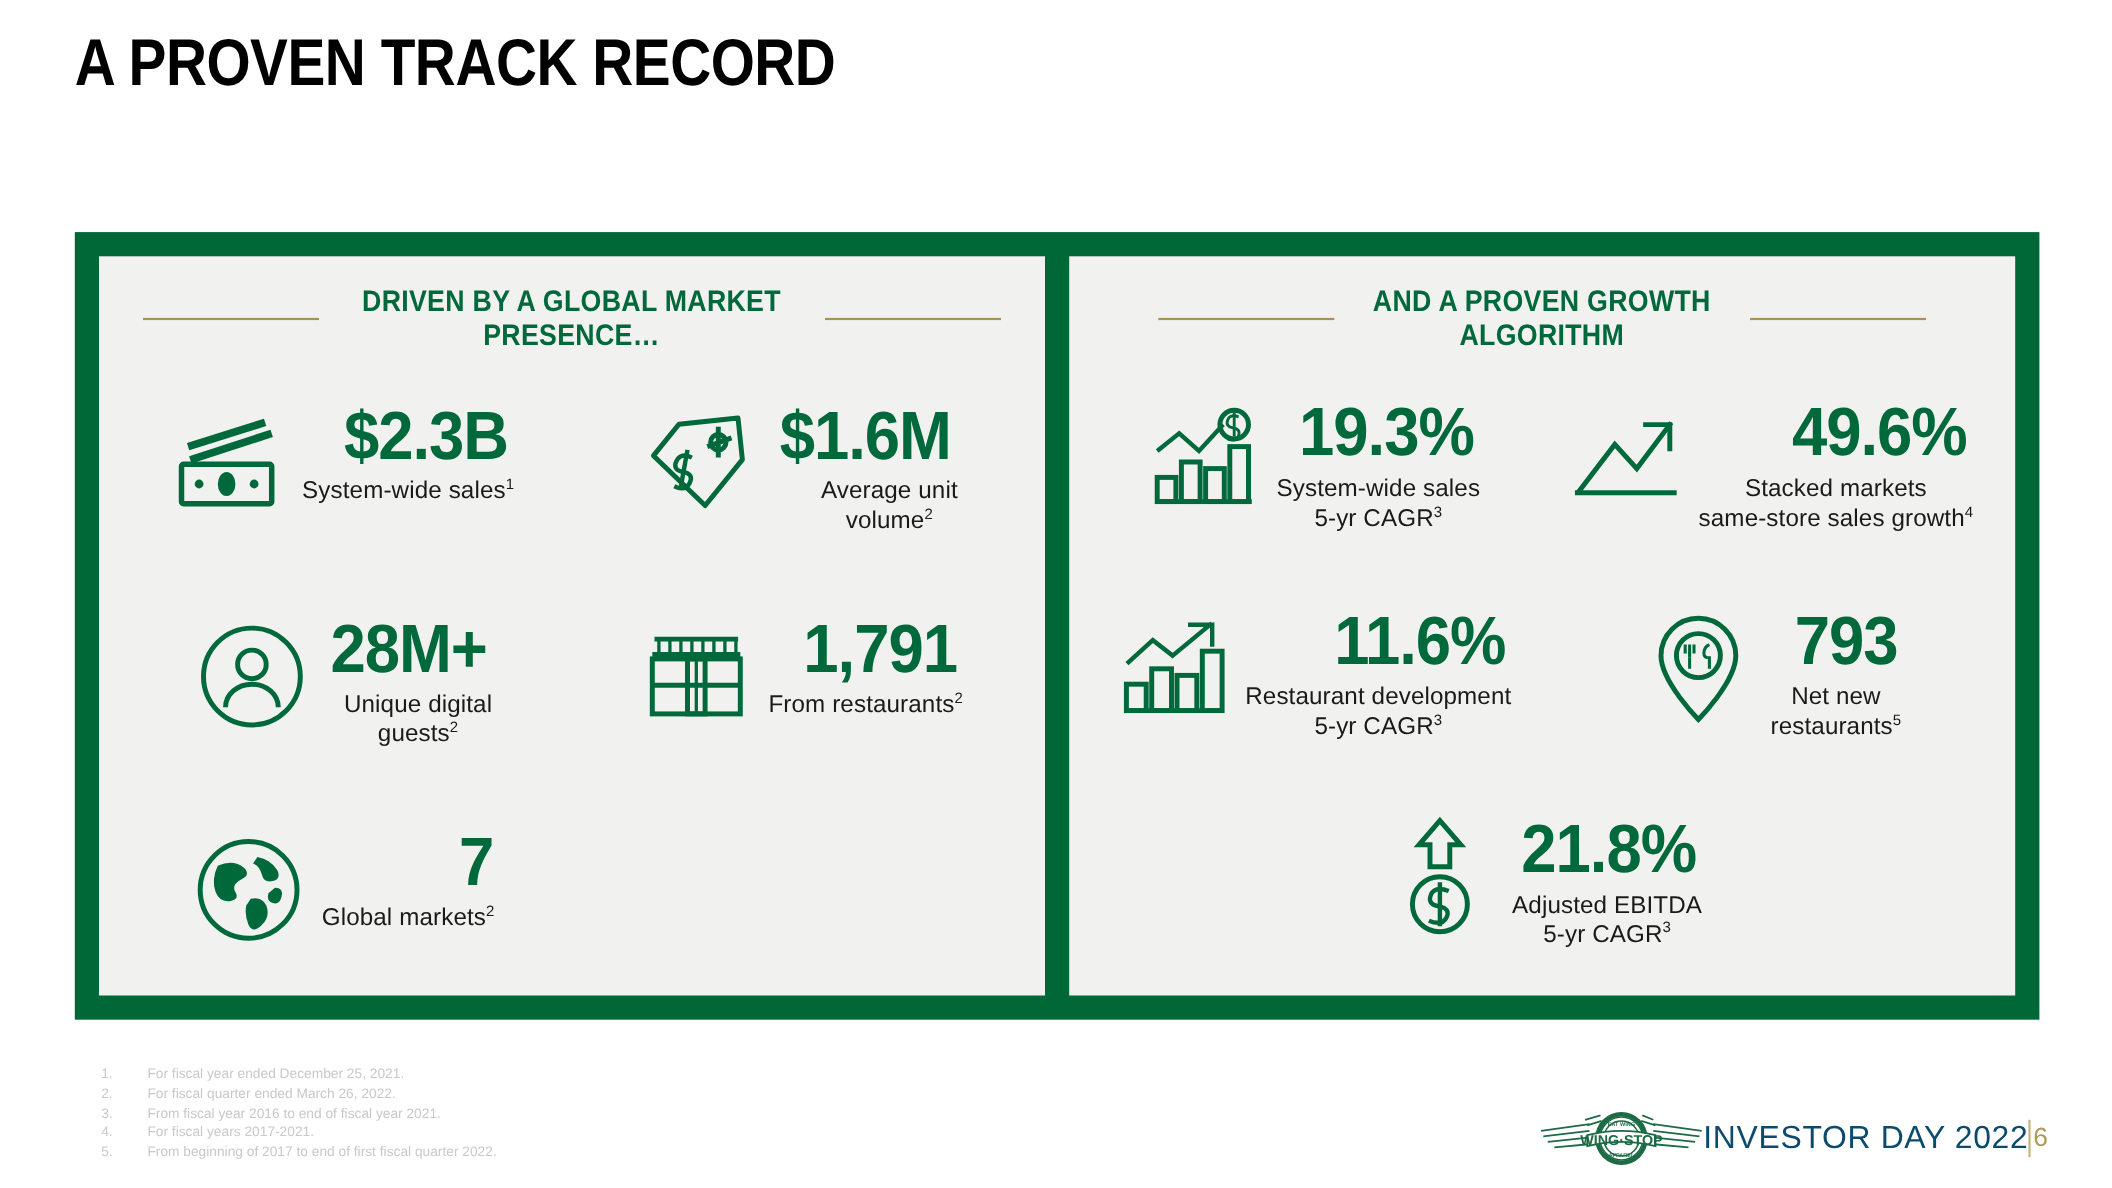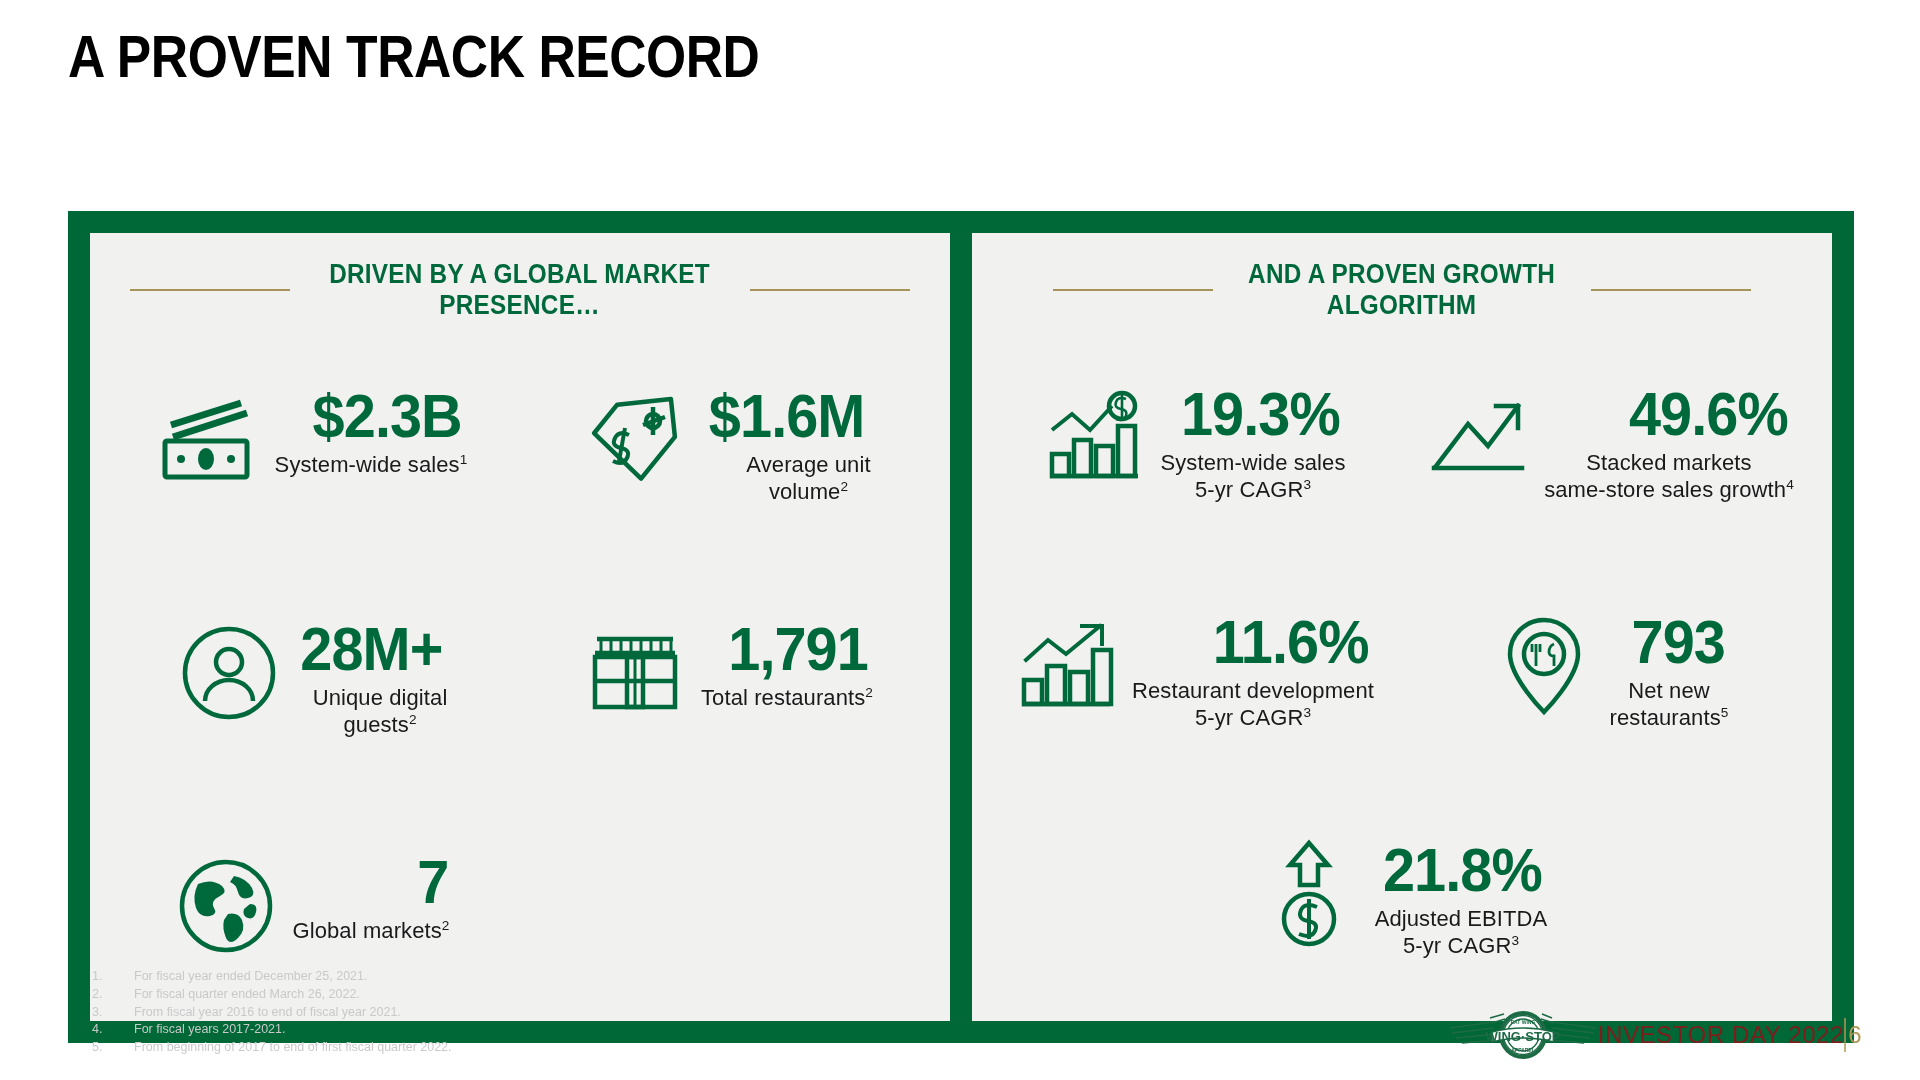--- a/index.html
+++ b/index.html
@@ -29,21 +29,21 @@
     transform-origin: left top;
     white-space: nowrap;
   }
 
   
   #frame {
     position: absolute;
     left: 68px;
     top: 211px;
     width: 1786px;
-    height: 832px;
+    height: 716px;
     background: #006837;
     box-sizing: border-box;
     display: flex;
     padding: 22px;
     gap: 22px;
   }
   .panel {
     background: #f1f1f0;
     flex: 1 1 0;
     position: relative;
@@ -165,23 +165,23 @@
   #footer-brand {
     position: absolute;
     right: 56px;
     bottom: 14px;
     display: flex;
     align-items: center;
   }
   #wingstop-logo { display: block; }
   #footer-event {
     font-family: "Liberation Sans", sans-serif;
-    font-size: 24px;
+    font-size: 29px;
     letter-spacing: 0.6px;
-    color: #7f1d1d;
+    color: #0c4a6e;
   }
   #footer-sep {
     width: 2px;
     height: 34px;
     background: #b09a57;
     opacity: 0.75;
   }
   #footer-page {
     font-family: "Liberation Sans", sans-serif;
     font-size: 24px;
@@ -274,21 +274,21 @@
               <path d="M18 12 L18 26 M28 12 L28 26 M38 12 L38 26 M48 12 L48 26 M58 12 L58 26 M68 12 L68 26 M78 12 L78 26 M88 12 L88 26" stroke-width="3"></path>
               <rect x="12" y="30" width="80" height="50"></rect>
               <path d="M12 54 L92 54"></path>
               <rect x="44" y="30" width="16" height="50"></rect>
               <path d="M52 30 L52 80" stroke-width="3"></path>
             </g>
           </svg>
         </span>
         <span class="stat-text">
           <span class="stat-value">1,791</span>
-          <span class="stat-label"><span>Total restaurants</span><sup>2</sup></span>
+          <span class="stat-label"><span>From restaurants</span><sup>2</sup></span>
         </span>
       </div>
 
       <div class="stat">
         <span class="stat-icon">
           <svg width="100" height="100" viewBox="0 0 100 100">
             <circle cx="50" cy="50" r="44" fill="none" stroke="#00693c" stroke-width="4.5"></circle>
             <g fill="#00693c">
               <path d="M22 28 q14 -6 24 2 q6 6 -2 10 q-10 5 -6 12 q4 6 -4 8 q-10 2 -14 -8 q-4 -12 2 -24 Z"></path>
               <path d="M58 20 q12 2 18 12 q4 8 -4 10 q-8 2 -10 -6 q-2 -8 -8 -10 Z"></path>

